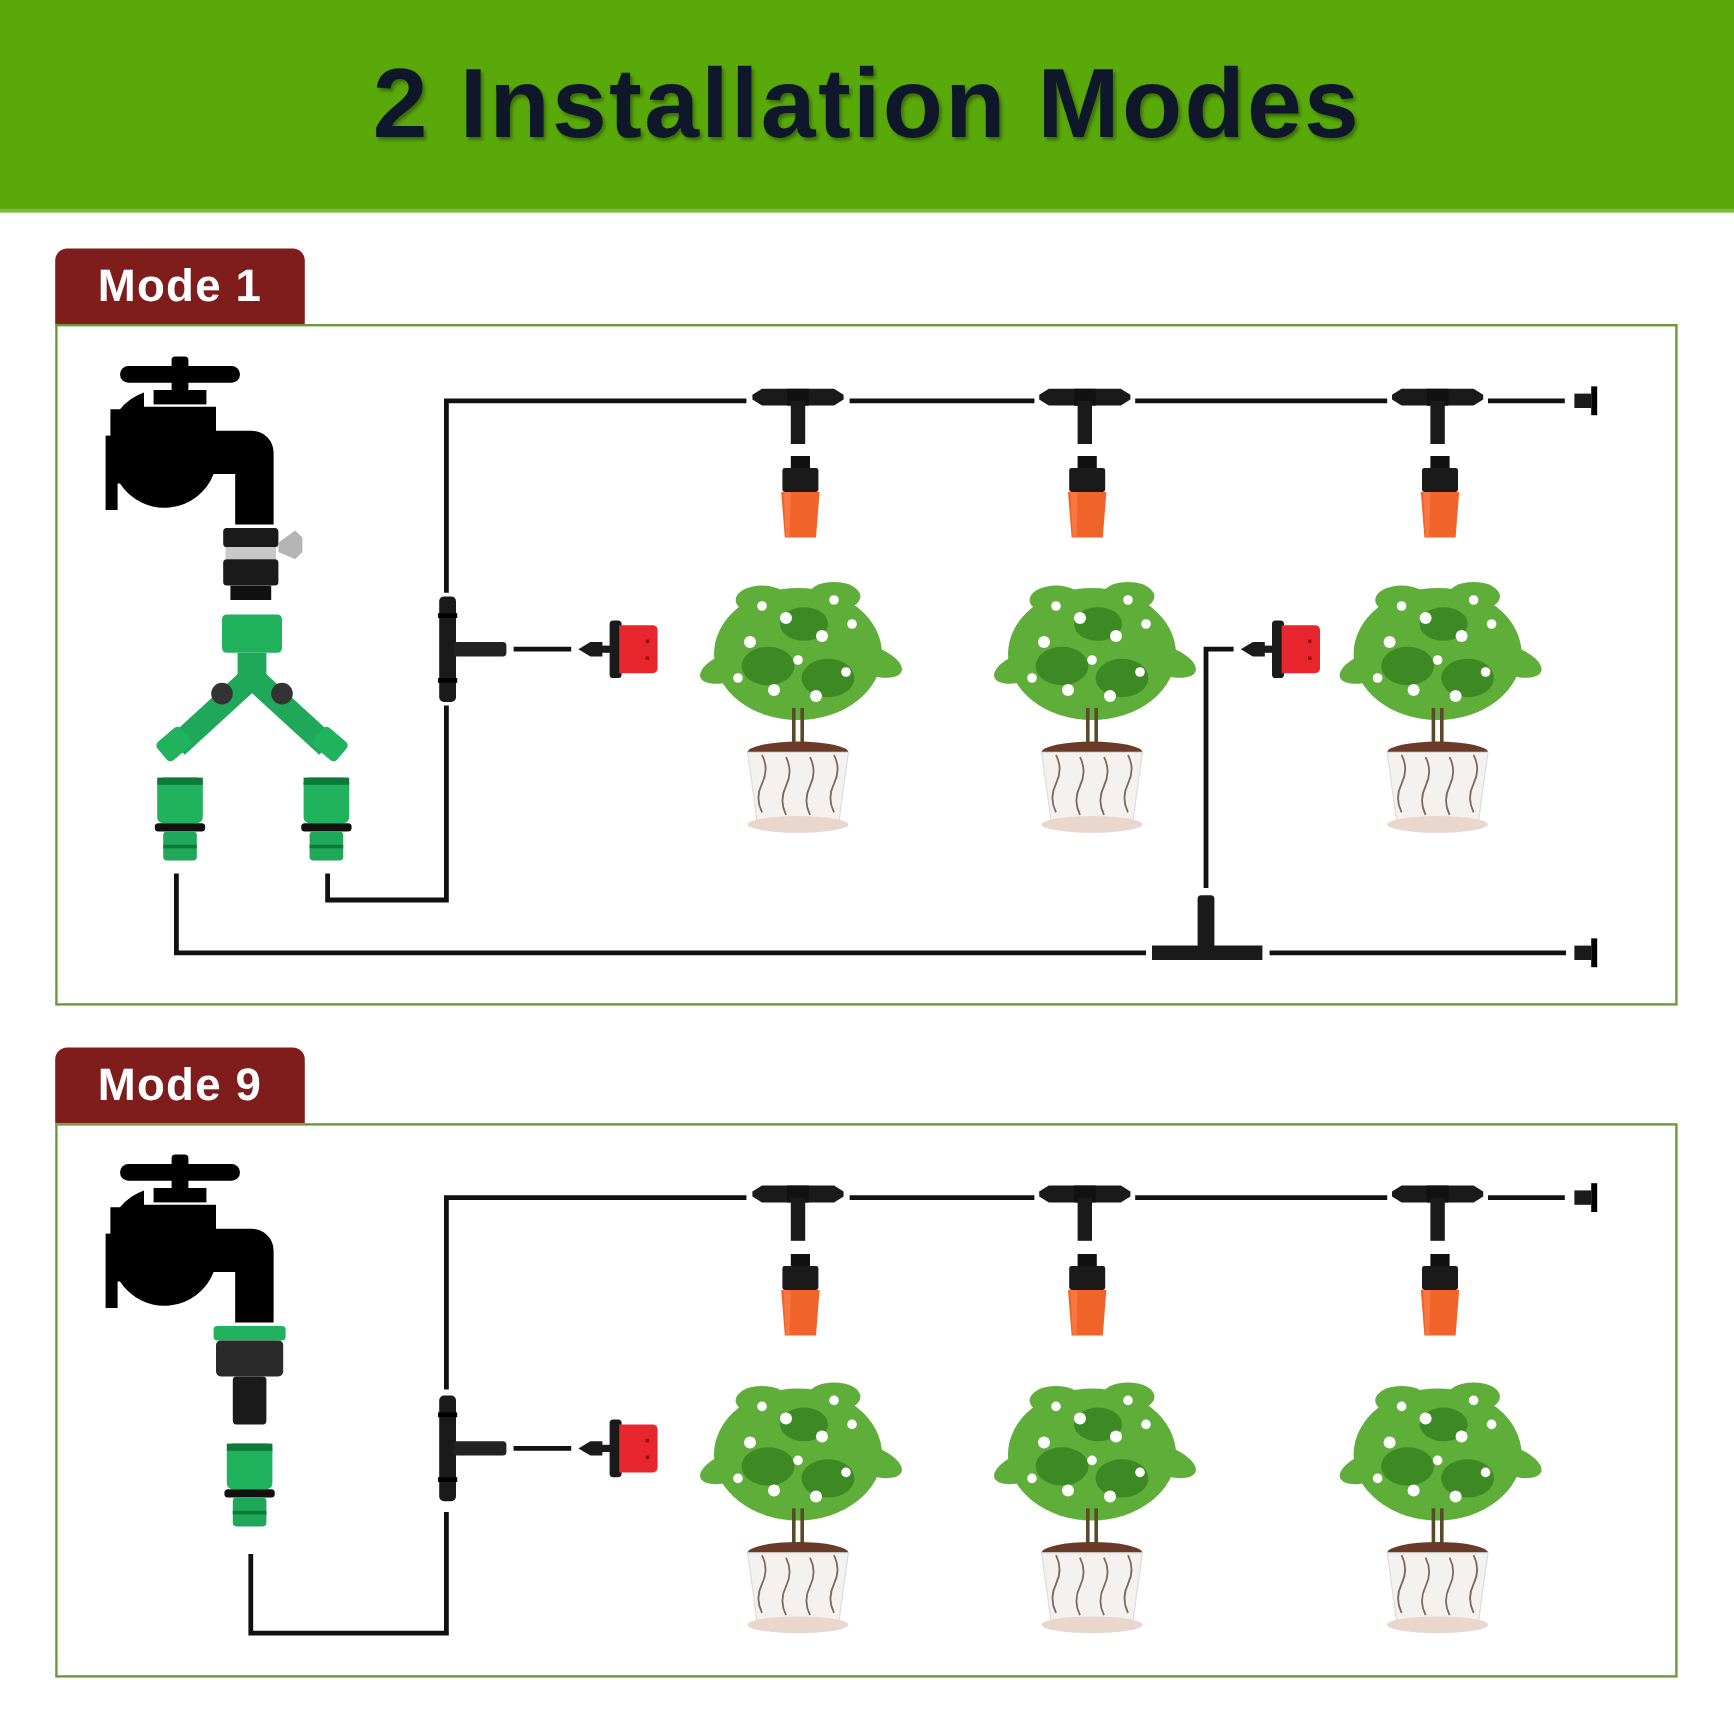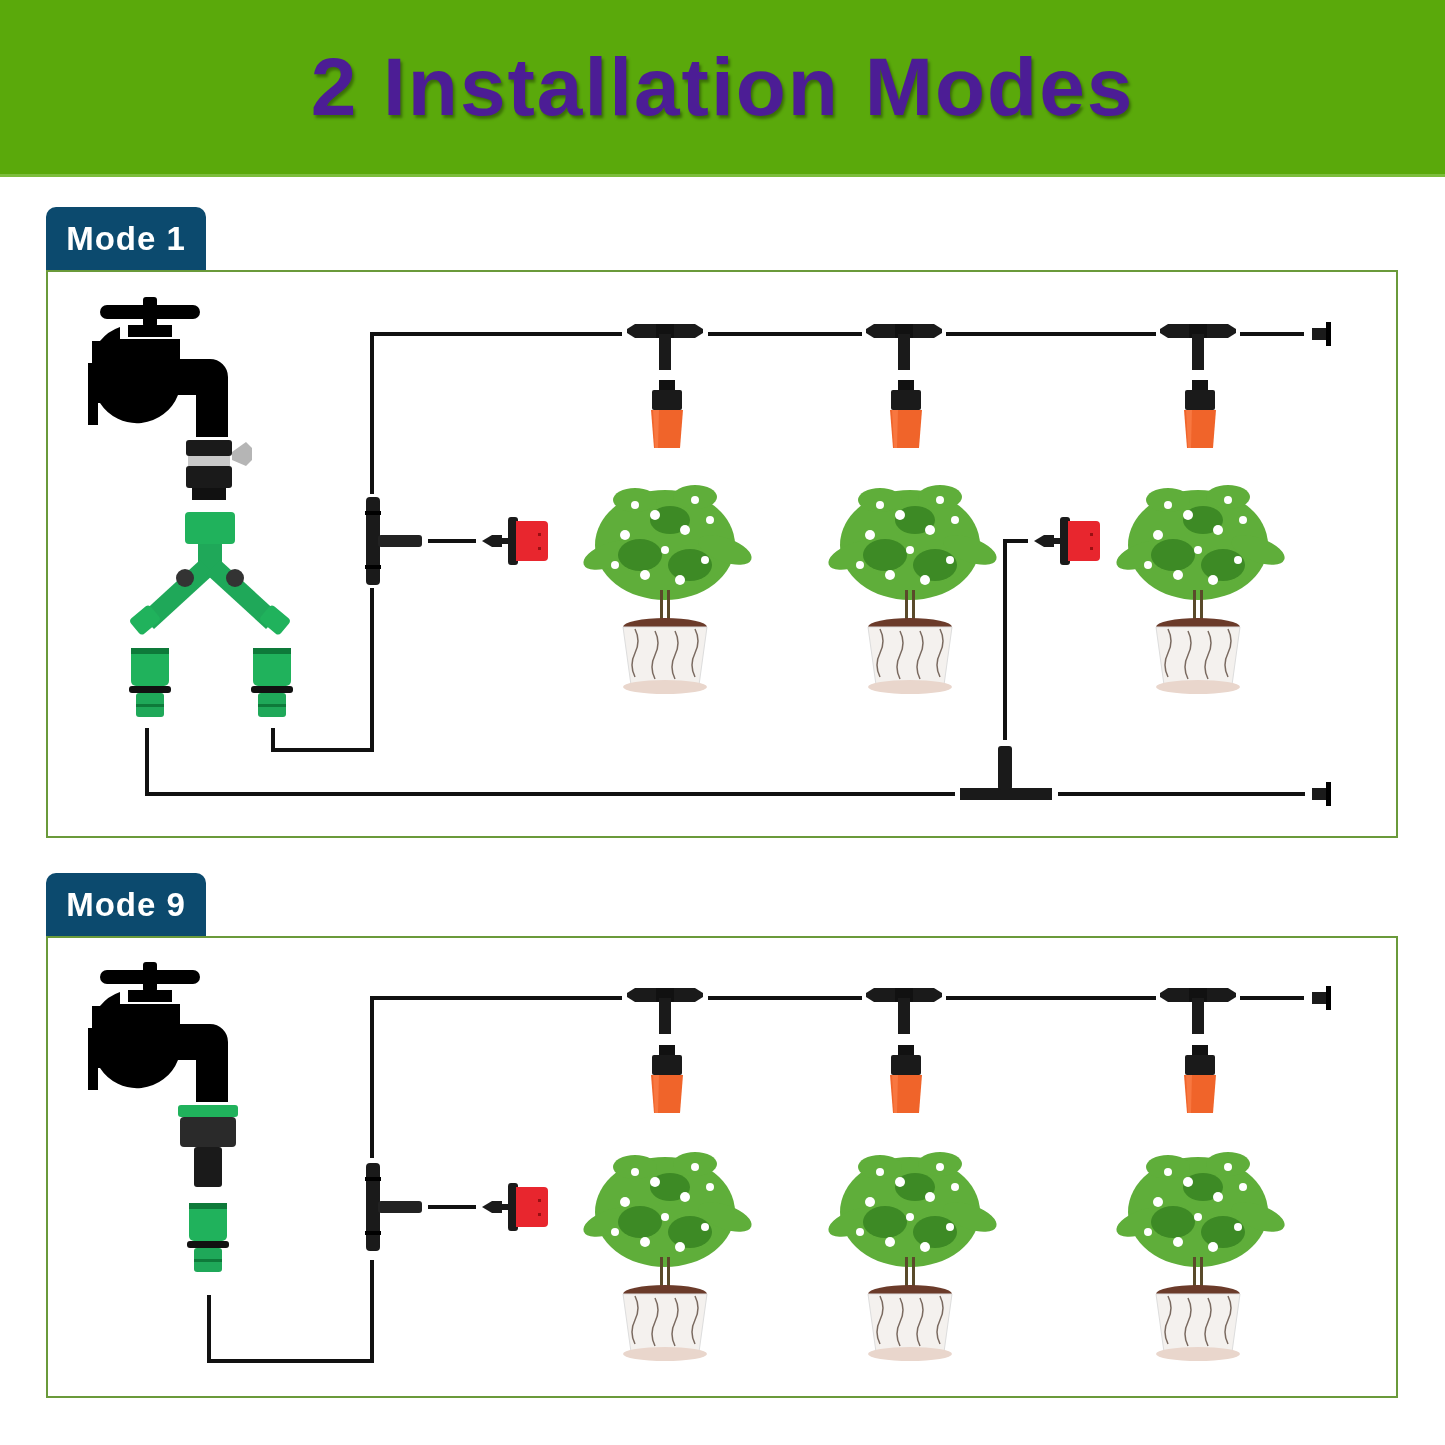--- a/index.html
+++ b/index.html
@@ -1,21 +1,21 @@
 <!DOCTYPE html>
 <html><head>
 <meta charset="utf-8">
 <style>
   html, body { margin:0; padding:0; background:#ffffff; }
   body { width:1445px; height:1445px; position:relative; overflow:hidden; font-family:"Liberation Sans", sans-serif; }
   .banner { position:absolute; left:0; top:0; width:1445px; height:174px; background:#5aa90b; border-bottom:3px solid #7dbd3d; }
   .banner-title { position:absolute; left:0; top:0; width:1445px; height:174px; line-height:174px; text-align:center;
-    color:#4c1d95; font-weight:bold; font-size:82px; letter-spacing:2px; text-shadow:2px 3px 3px rgba(0,0,0,0.35); }
-  .mode-tab { position:absolute; left:46px; width:160px; height:64px; background:#0c4a6e; border-radius:10px 10px 0 0;
-    color:#ffffff; font-weight:bold; font-size:33px; line-height:64px; text-align:center; letter-spacing:1px; }
+    color:#0f172a; font-weight:bold; font-size:82px; letter-spacing:2px; text-shadow:2px 3px 3px rgba(0,0,0,0.35); }
+  .mode-tab { position:absolute; left:46px; width:208px; height:64px; background:#7f1d1d; border-radius:10px 10px 0 0;
+    color:#ffffff; font-weight:bold; font-size:38px; line-height:64px; text-align:center; letter-spacing:1px; }
   .mode-box { position:absolute; left:46px; width:1352px; border:2px solid #6a9a3a; box-sizing:border-box; background:#fff; }
   svg.layer { position:absolute; left:0; top:0; }
 </style>
 </head>
 <body>
 
 <div class="banner">
   <div class="banner-title">2 Installation Modes</div>
 </div>
 

